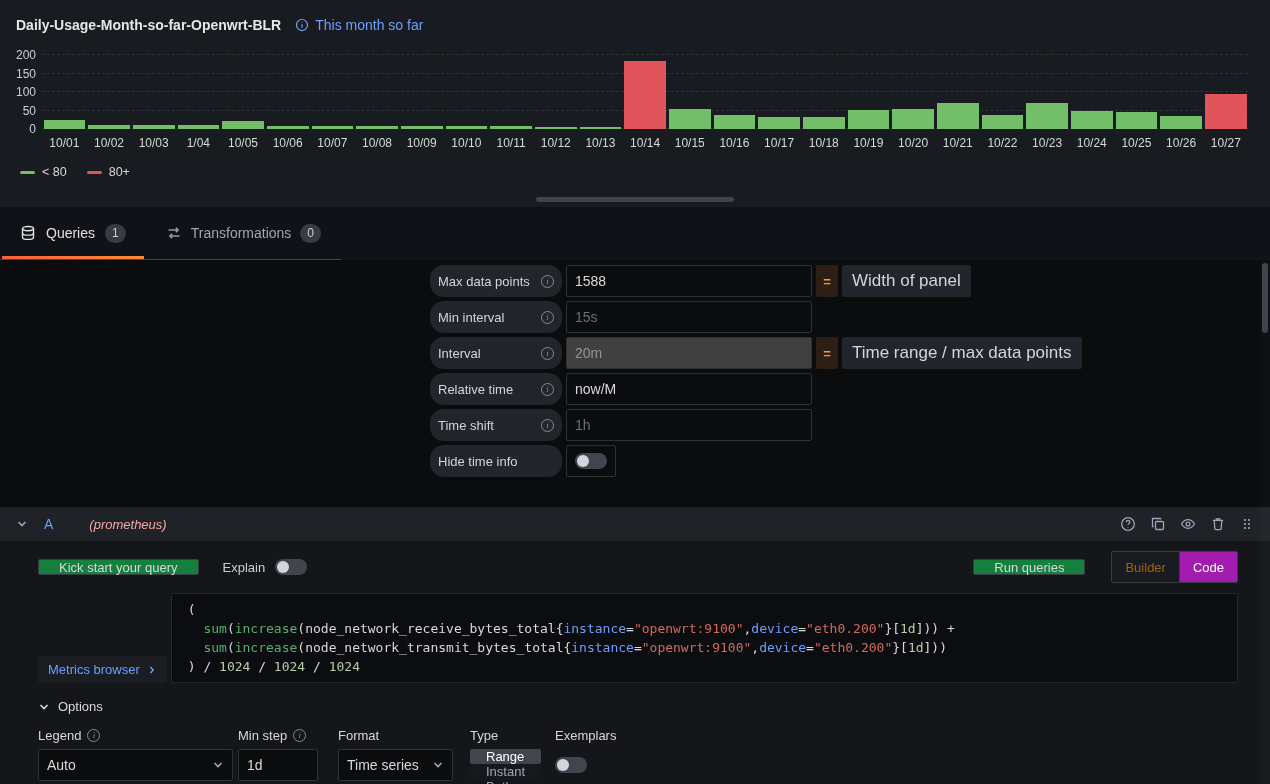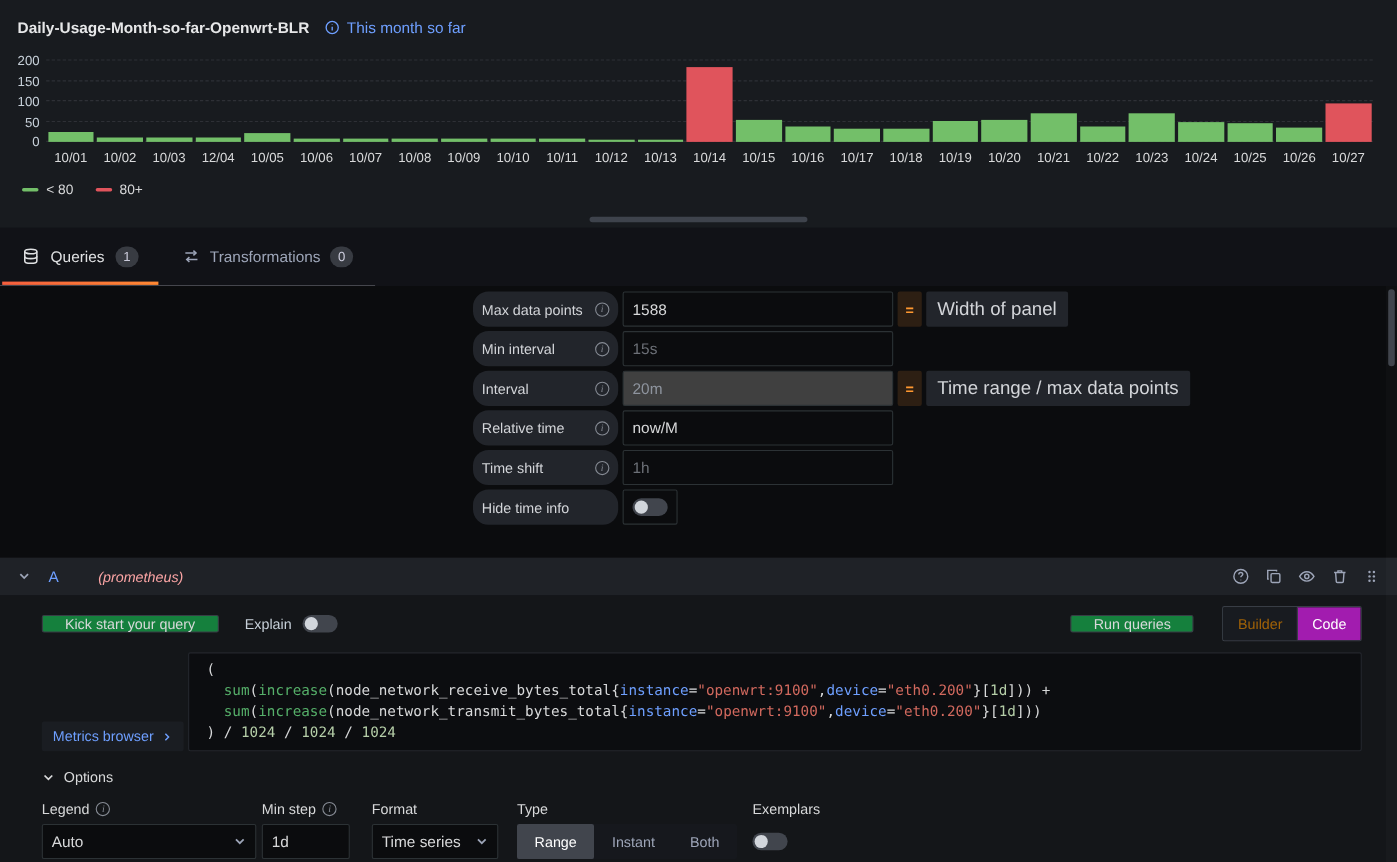--- a/index.html
+++ b/index.html
@@ -95,21 +95,21 @@
   .c-str { color:#d2695e; }
   .c-num { color:#b5cea8; }
 
   .opts-header { display:flex; align-items:center; gap:8px; margin-top:16px; font-size:13px; font-weight:500;
     color:#d8d9da; cursor:pointer; }
   .opts-row { display:flex; align-items:flex-start; margin-top:14px; }
   .opt-group .opt-label { display:flex; align-items:center; gap:6px; font-size:13px; color:#d8d9da;
     margin-bottom:7px; height:14px; }
   .select { height:32px; background:#0b0c0e; border:1px solid #2c3235; border-radius:2px; display:flex;
     align-items:center; justify-content:space-between; padding:0 8px; color:#d8d9da; font-size:14px; cursor:pointer; }
-  .radio-group { display:flex; height:32px; background:#16181d; border-radius:2px; align-items:stretch; }
+  .radio-group { display:flex; height:32px; background:#16181d; border-radius:2px; align-items:stretch;flex-direction:column; }
   .radio { padding:0 16px; display:flex; align-items:center; font-size:13px; font-weight:500;
     color:#9da5b8; cursor:pointer; border-radius:2px; }
   .radio.selected { background:#41454d; color:#ffffff; }
   .toggle-cell { height:32px; display:flex; align-items:center; }
 
   .vscroll { position:absolute; top:0; right:0; bottom:0; width:10px; background:rgba(255,255,255,0.02); }
   .vscroll .thumb { position:absolute; top:3px; right:2px; width:6px; height:70px; border-radius:3px; background:#41454d; cursor:pointer; }
 
   svg { display:block; }
 </style>
@@ -229,21 +229,21 @@
           <div class="gridline" style="bottom: 18.5px;"></div>
           <div class="gridline" style="bottom: 37px;"></div>
           <div class="gridline" style="bottom: 55.5px;"></div>
           <div class="gridline" style="bottom: 74px;"></div>
         </div>
     </div>
     <div id="x-axis">
         <div class="xtick">10/01</div>
         <div class="xtick">10/02</div>
         <div class="xtick">10/03</div>
-        <div class="xtick">12/04</div>
+        <div class="xtick">1/04</div>
         <div class="xtick">10/05</div>
         <div class="xtick">10/06</div>
         <div class="xtick">10/07</div>
         <div class="xtick">10/08</div>
         <div class="xtick">10/09</div>
         <div class="xtick">10/10</div>
         <div class="xtick">10/11</div>
         <div class="xtick">10/12</div>
         <div class="xtick">10/13</div>
         <div class="xtick">10/14</div>

